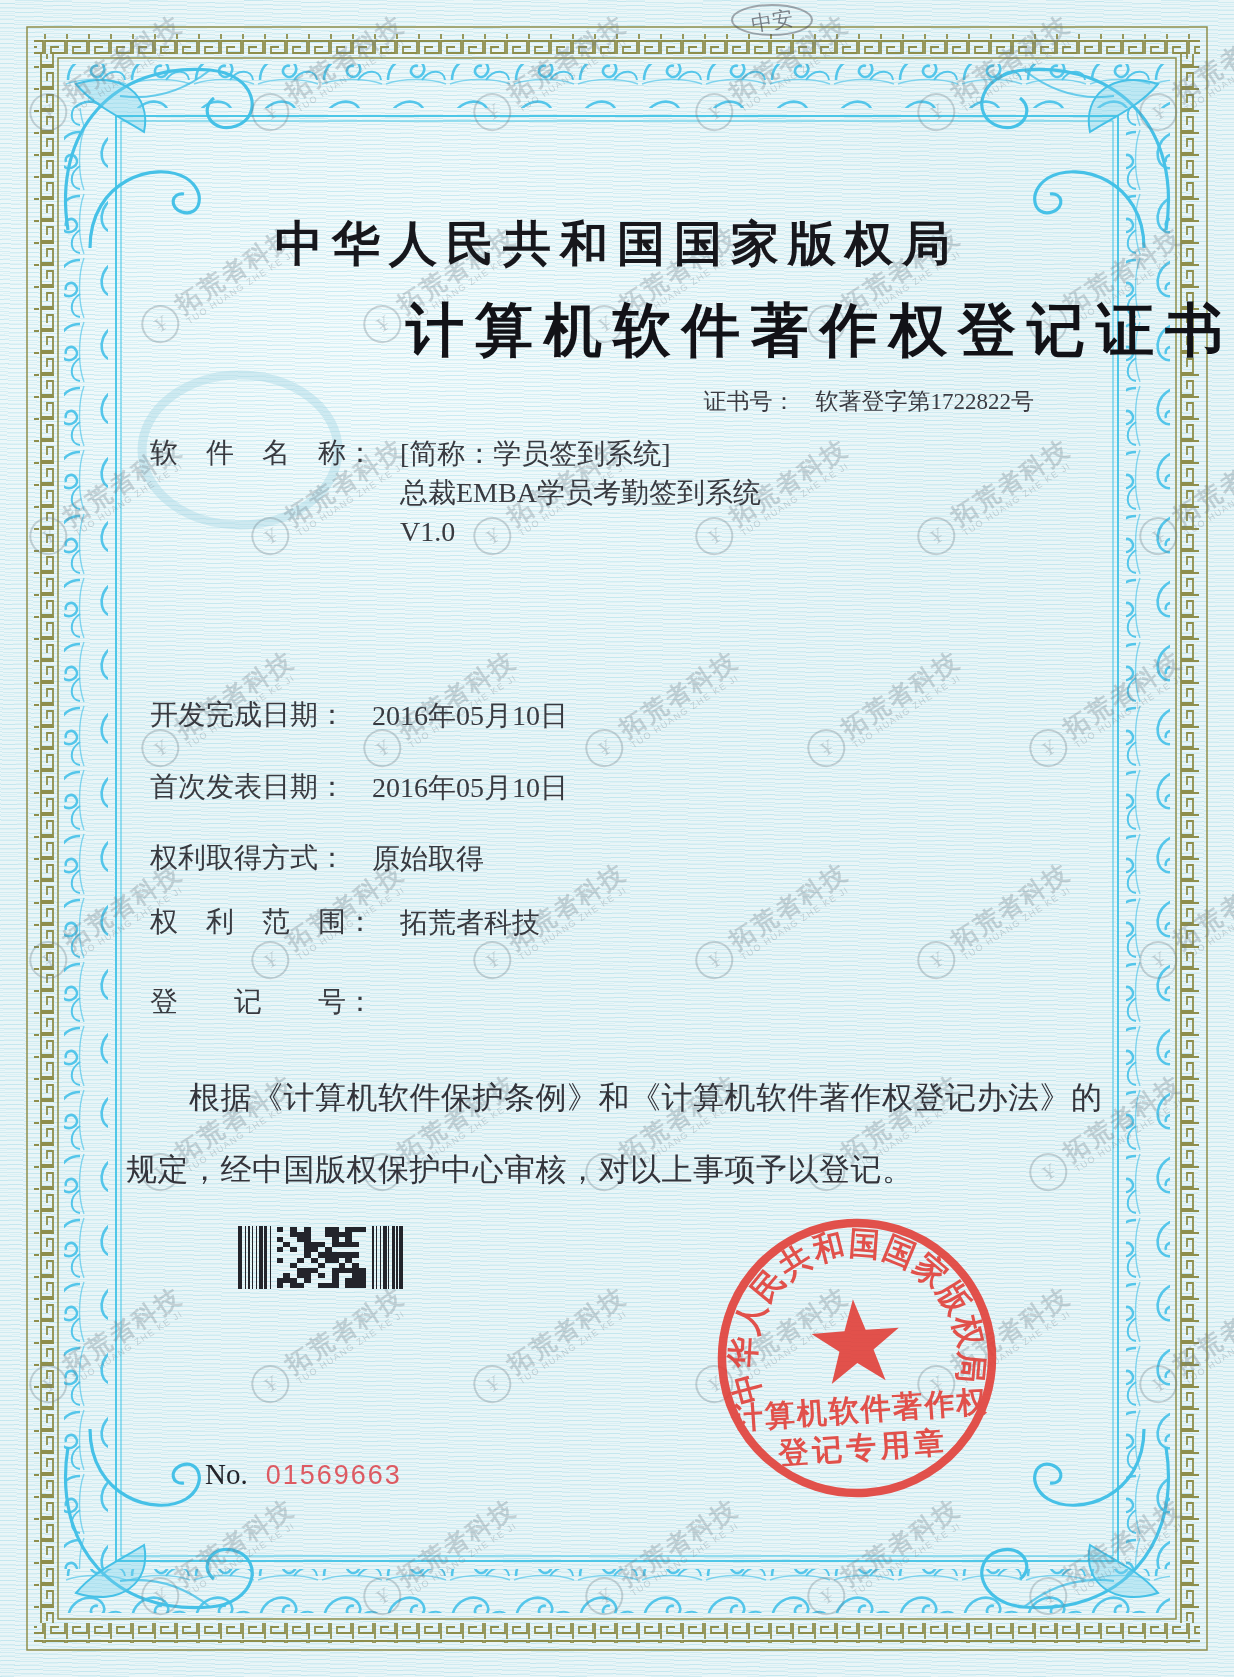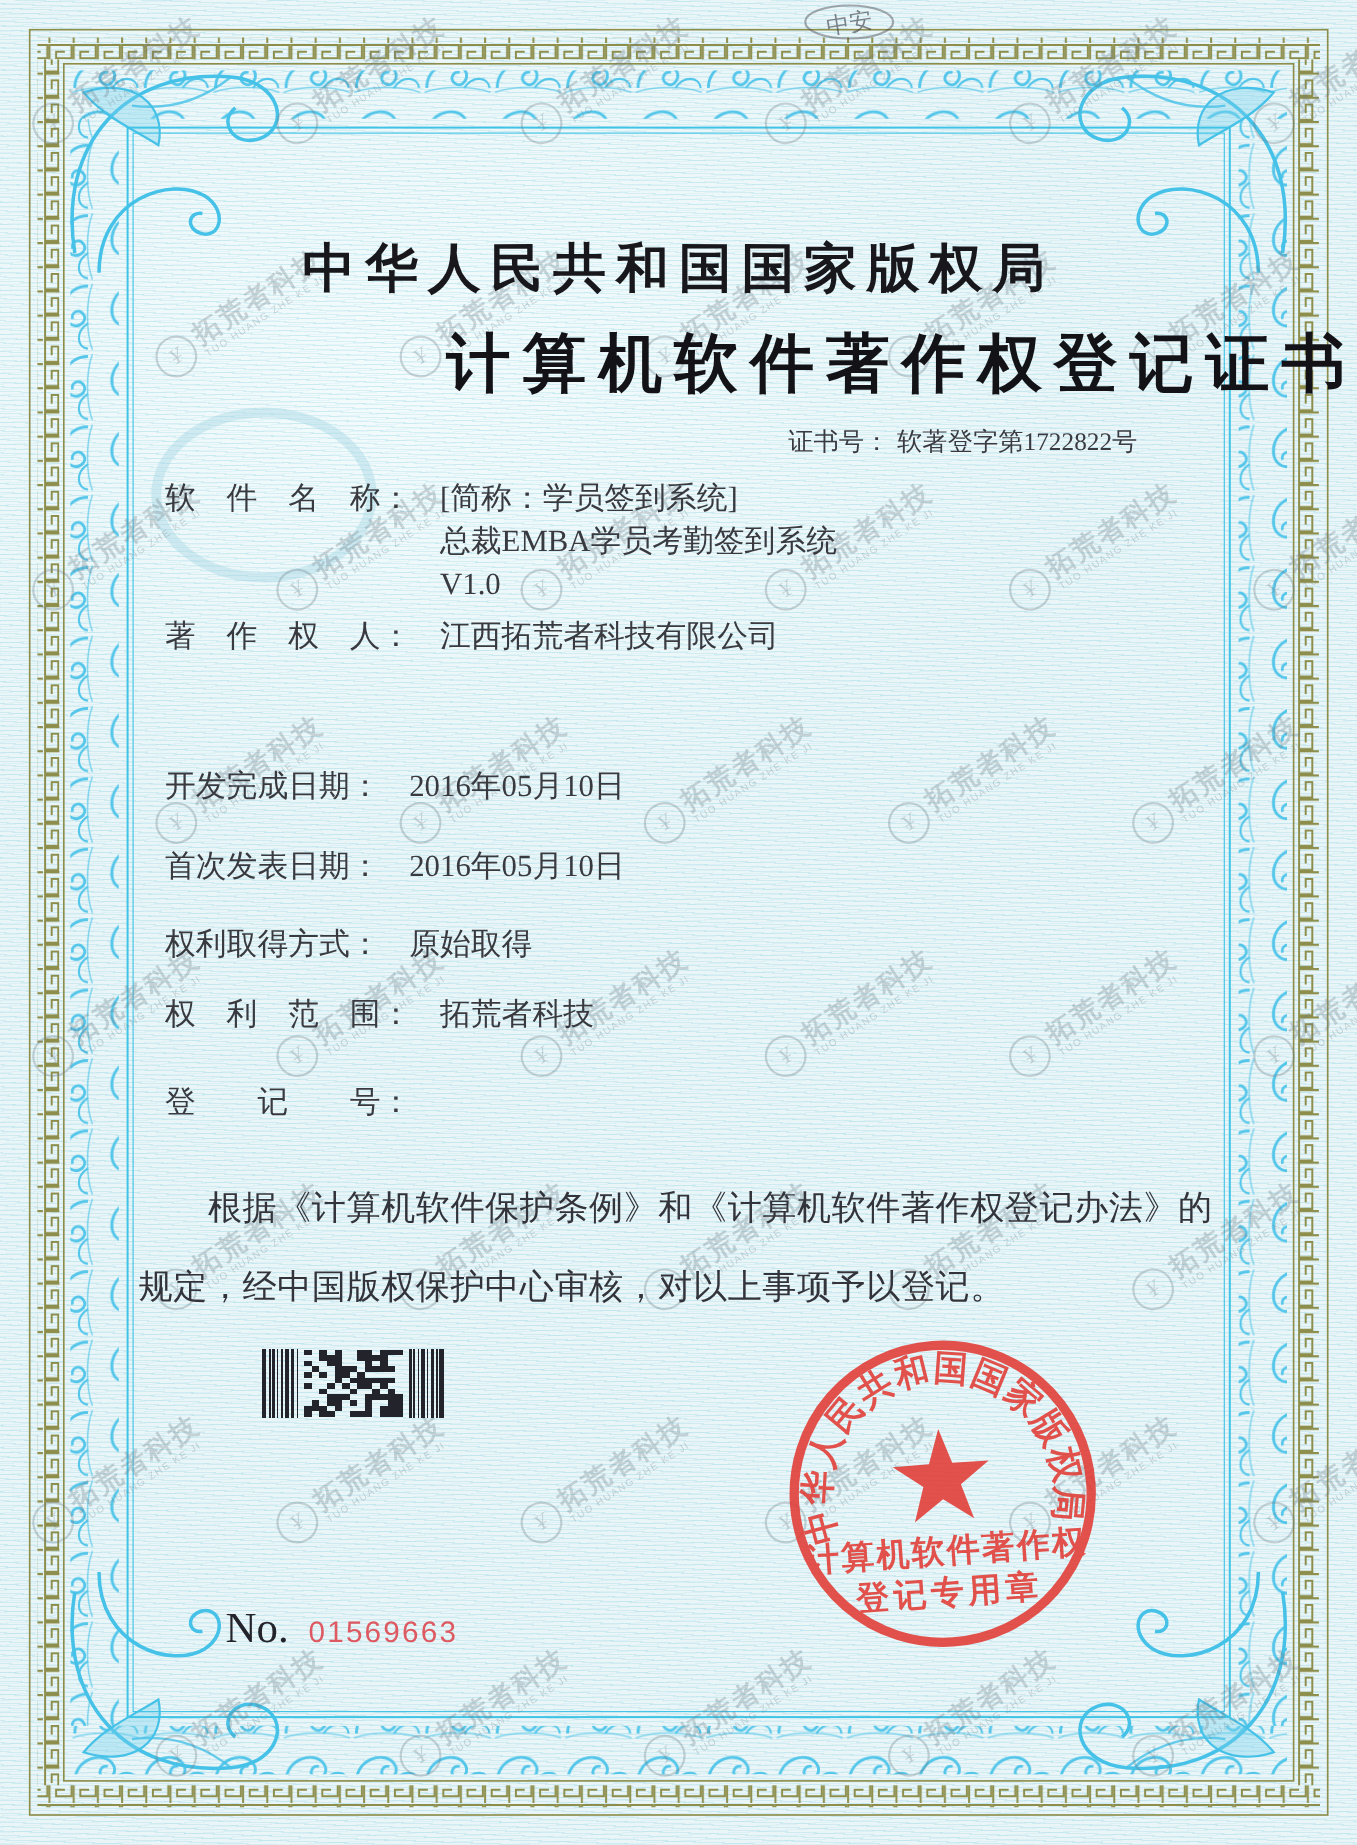--- a/index.html
+++ b/index.html
@@ -35,37 +35,37 @@
   .wm-text{font-size:25px;letter-spacing:2px;font-weight:bold;display:block;line-height:1;}
   .wm-sub{font-size:9px;letter-spacing:1.5px;display:block;font-family:"Liberation Sans",sans-serif;}
 
   
   .authority{left:0;right:0;top:212px;text-align:center;
     font-family:"Liberation Sans","DejaVu Sans",sans-serif;
     font-size:48px;font-weight:bold;letter-spacing:9px;color:#17171c;z-index:3;}
   .cert-title{left:0;right:0;top:292px;text-align:right;
     font-family:"Liberation Sans","DejaVu Sans",sans-serif;
     font-size:58px;font-weight:bold;letter-spacing:11px;color:#121217;z-index:3;}
-  .cert-no{top:386px;right:200px;z-index:3;font-size:23px;color:#3a3b42;display:flex;gap:7px;}
+  .cert-no{top:386px;right:200px;z-index:3;font-size:23px;color:#3a3b42;display:flex;gap:20px;}
 
   
   .field-row{position:absolute;left:150px;display:flex;align-items:flex-start;z-index:3;
     font-size:28px;color:#383a40;}
   .flabel{white-space:pre;}
   .fvalues{margin-left:26px;}
   .fvline{display:block;line-height:39px;}
   .row0{top:434px}.row1{top:559px}.row2{top:696px}.row3{top:768px}
   .row4{top:839px}.row5{top:903px}.row6{top:983px}
 
   .statement{left:126px;top:1062px;width:990px;z-index:3;
     font-size:31px;line-height:72px;text-indent:63px;letter-spacing:.5px;color:#33343b;}
 
   
   .serial{top:1458px;left:205px;z-index:3;display:flex;align-items:baseline;gap:18px;}
-  .serial-label{font-size:39px;color:#23242b;}
+  .serial-label{font-size:29px;color:#23242b;}
   .serial-number{font-family:Liberation Sans, sans-serif;
     font-size:27px;letter-spacing:2px;color:var(--serial-red);}
   .issue-date{top:1458px;left:660px;width:400px;text-align:center;z-index:3;
     font-size:33px;color:#2c2d35;letter-spacing:1px;}
 </style>
 </head>
 <body>
 
 <div class="page">
 
@@ -441,26 +441,20 @@
     <span>软著登字第1722822号</span>
   </div>
 
   <div class="field-row row0">
     <span class="flabel">软　件　名　称：</span>
     <span class="fvalues">
       <span class="fvline">[简称：学员签到系统]</span>
       <span class="fvline">总裁EMBA学员考勤签到系统</span>
       <span class="fvline">V1.0</span>
     </span>
-  </div>
-  <div class="field-row row1">
-    <span class="flabel">著　作　权　人：</span>
-    <span class="fvalues">
-        <span class="fvline">江西拓荒者科技有限公司</span>
-      </span>
   </div>
   <div class="field-row row2">
     <span class="flabel">开发完成日期：</span>
     <span class="fvalues">
         <span class="fvline">2016年05月10日</span>
       </span>
   </div>
   <div class="field-row row3">
     <span class="flabel">首次发表日期：</span>
     <span class="fvalues">

